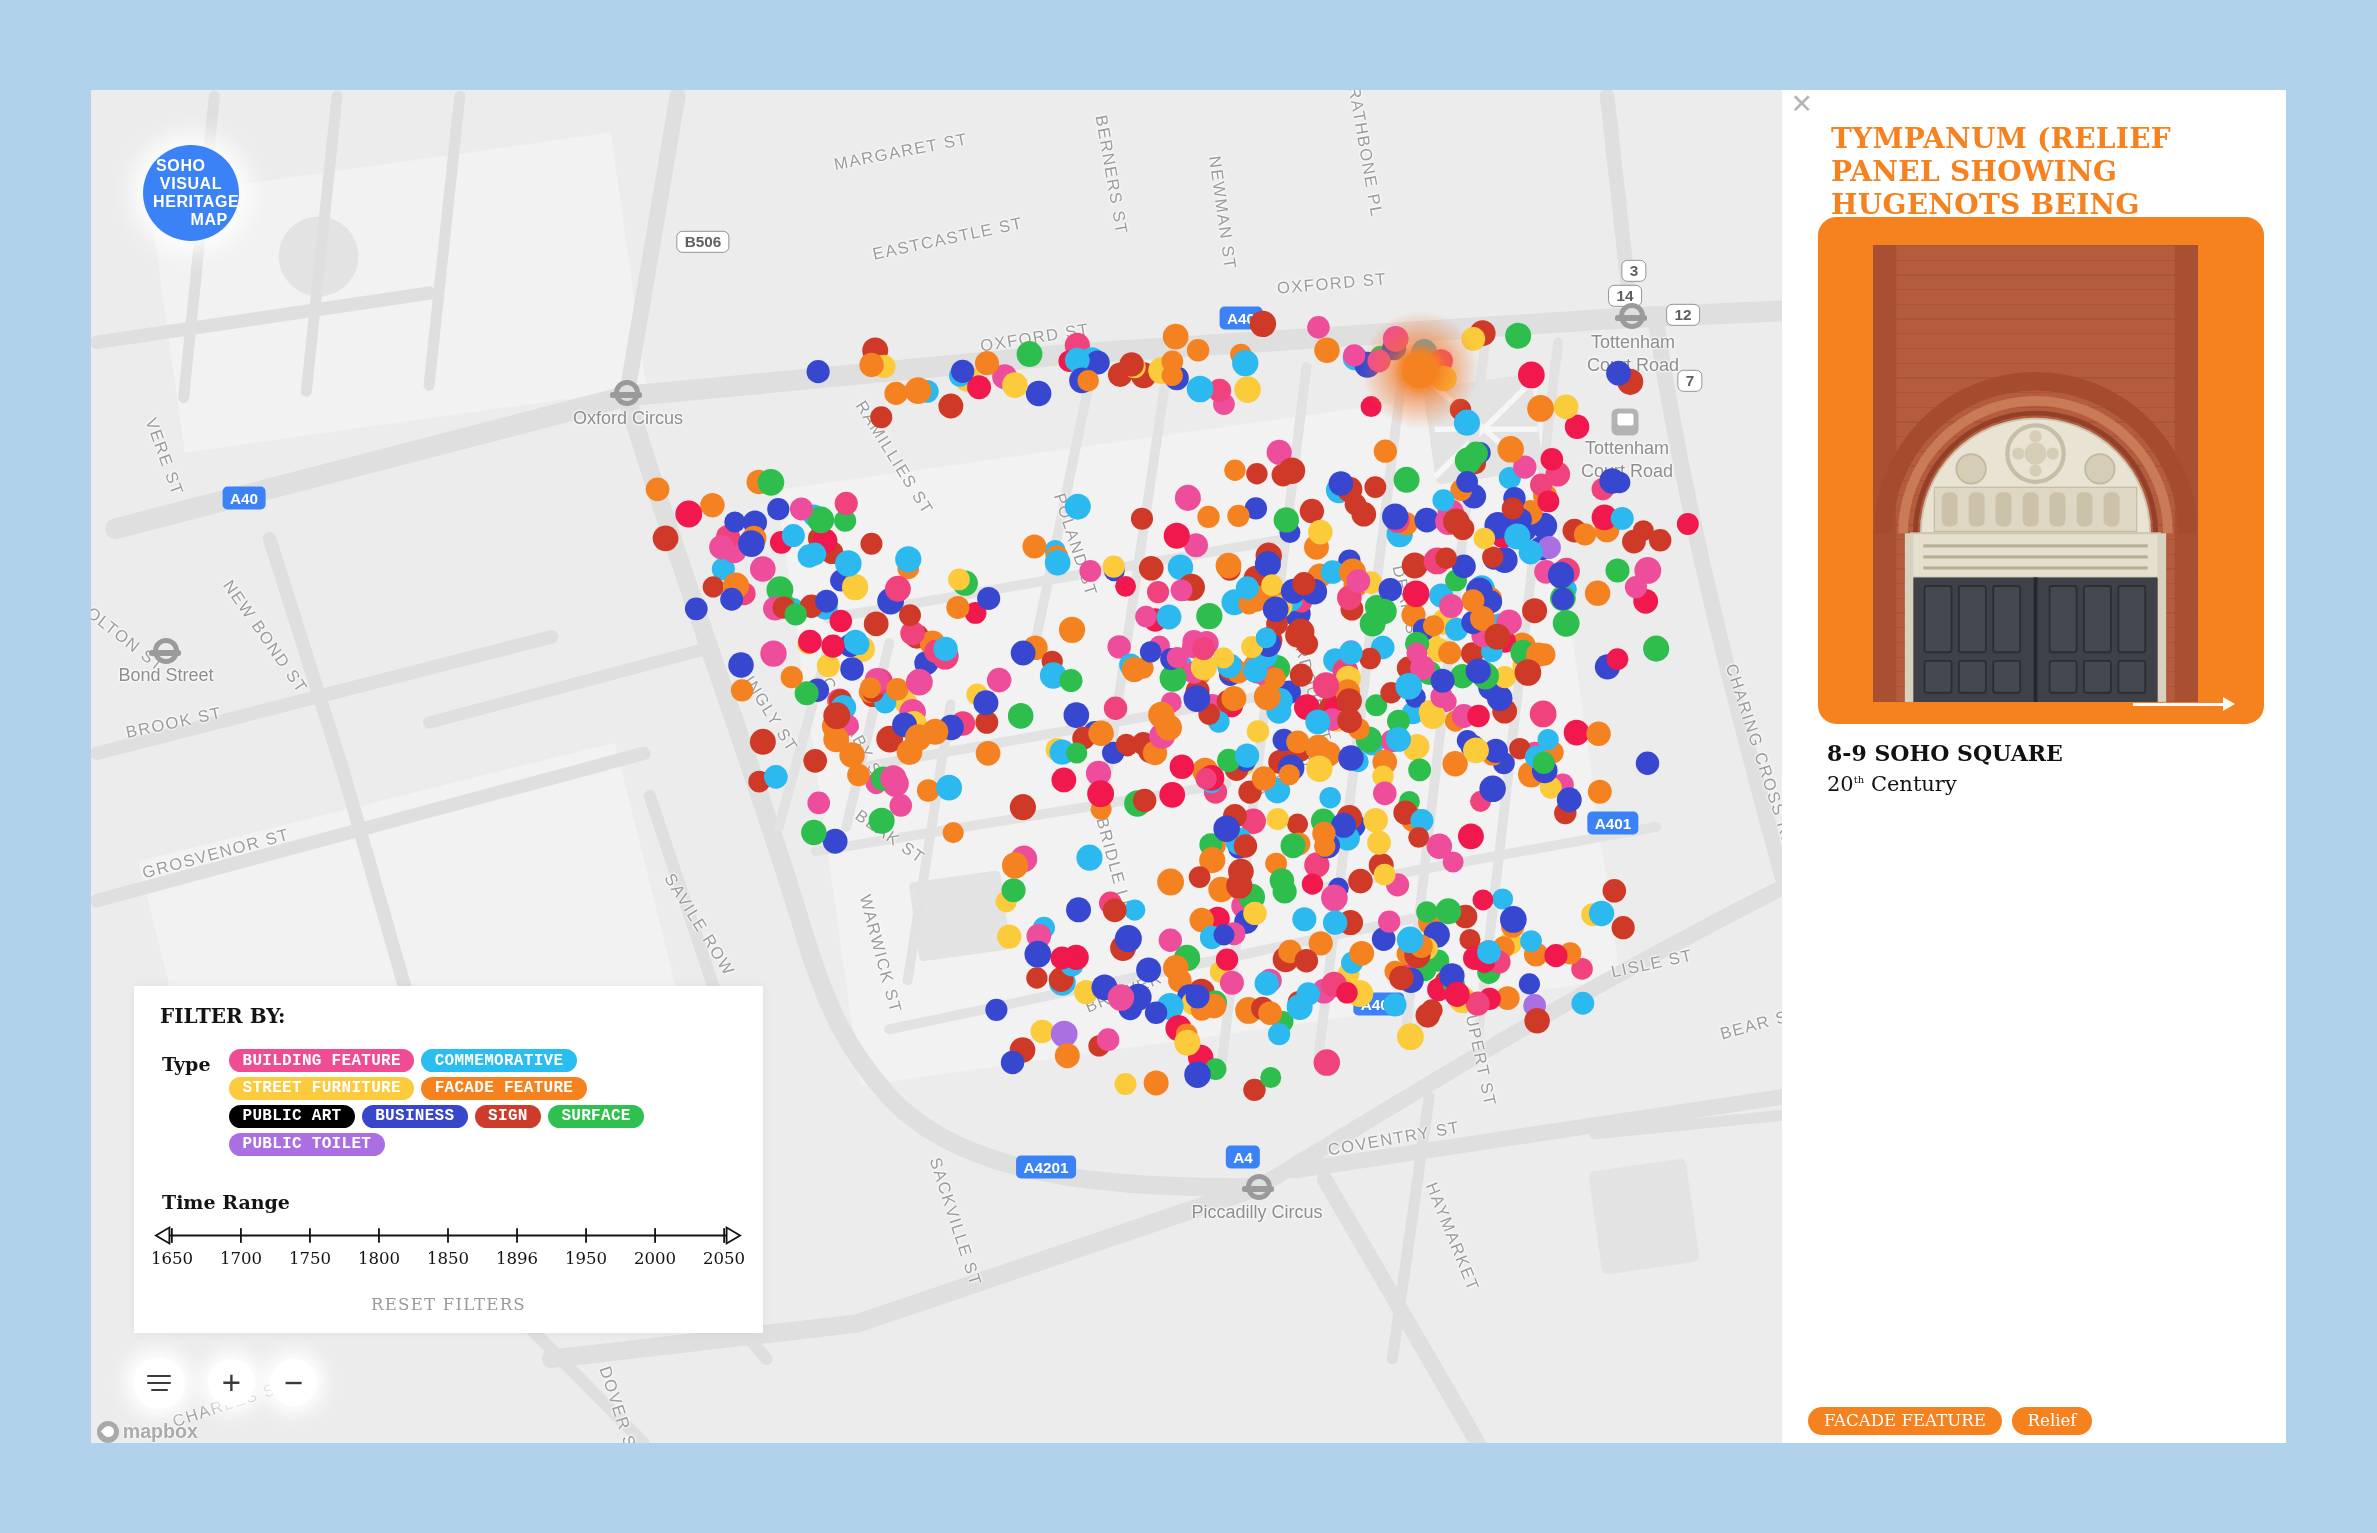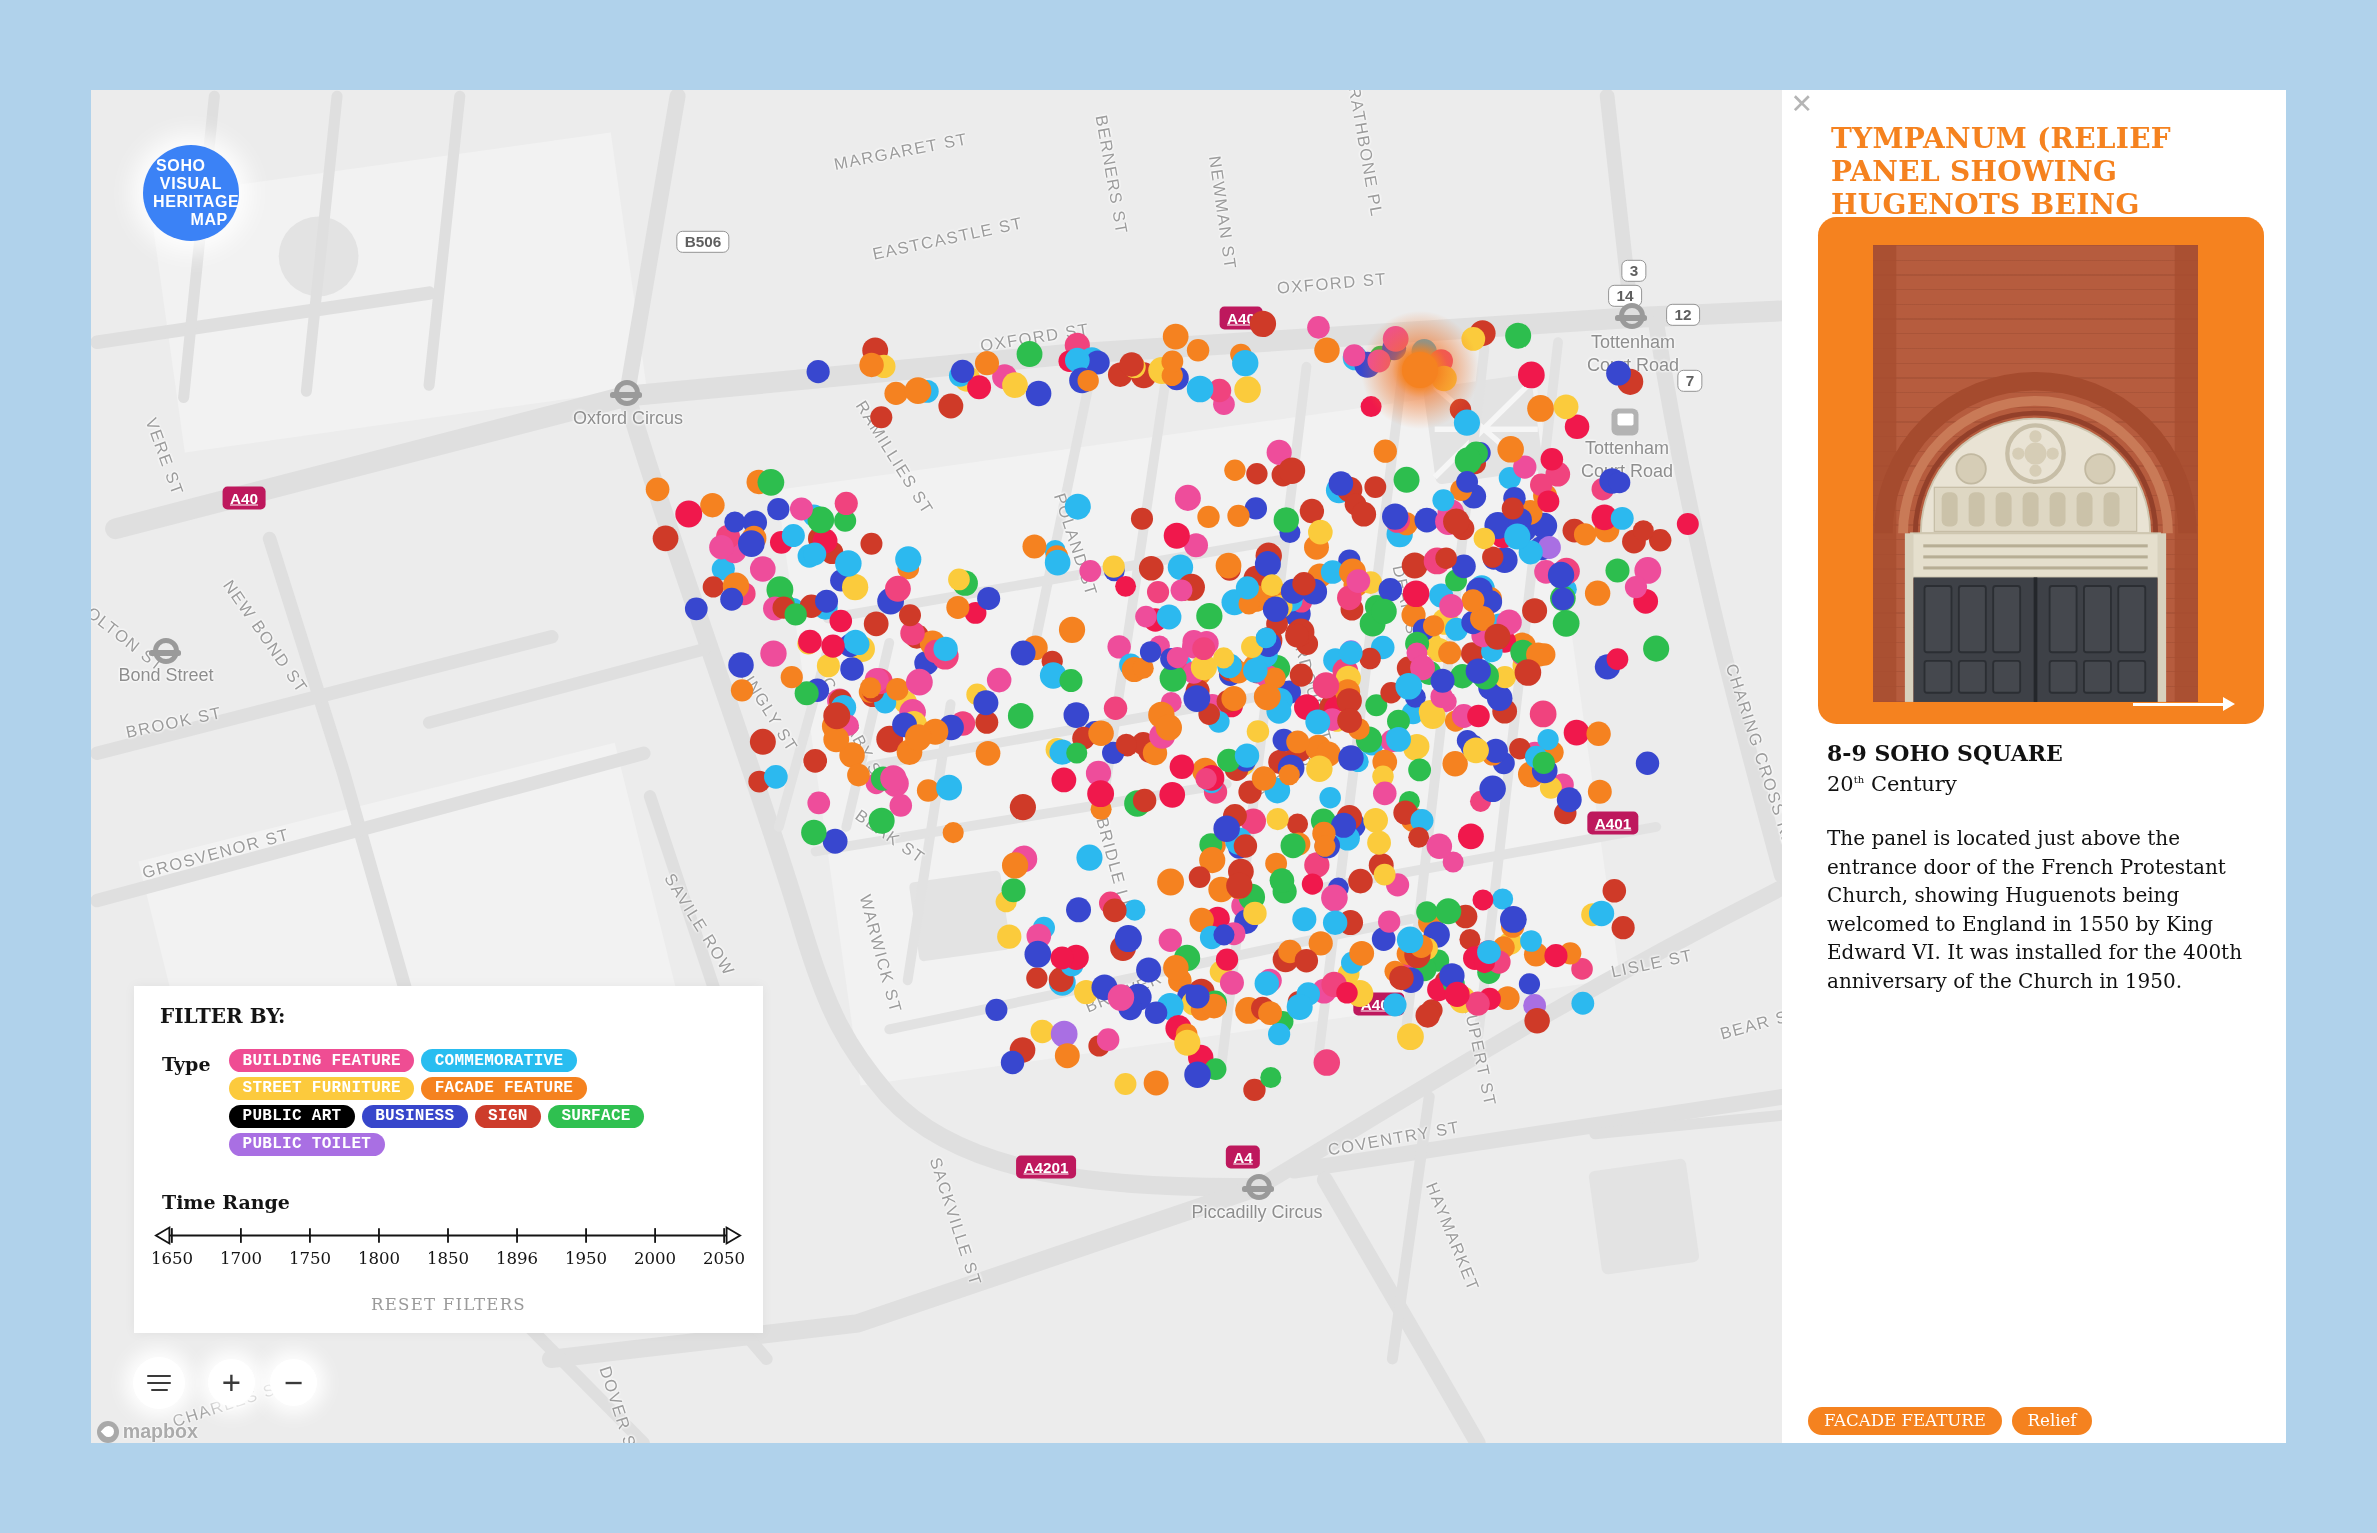--- a/index.html
+++ b/index.html
@@ -10,21 +10,21 @@
   
   .map{position:absolute;left:0;top:0;width:1691px;height:1353px;background:#ececec;overflow:hidden;}
   .map svg.base{position:absolute;left:0;top:0;}
   .labels-layer,.dots-wrap{position:absolute;left:0;top:0;width:100%;height:100%;}
   .map-label{position:absolute;font-family:"Liberation Sans",sans-serif;font-size:16.6px;font-weight:500;
     color:#9c9c9c;letter-spacing:1.5px;white-space:nowrap;
     text-shadow:0 0 3.1px #fff,0 0 3.1px #fff,0 0 2.5px #fff;}
   .shield{position:absolute;transform:translate(-50%,-50%);font-family:"Liberation Sans",sans-serif;
     font-weight:700;font-size:15.3px;white-space:nowrap;}
   .shield.o{background:#fff;color:#5f5f5f;border:1.8px solid #949494;border-radius:6.1px;padding:1.2px 7.4px;}
-  .shield.f{background:#be185d;color:#fff;border-radius:4.9px;padding:2.5px 7.4px;text-decoration:underline;}
+  .shield.f{background:#3b82f6;color:#fff;border-radius:4.9px;padding:2.5px 7.4px;}
   .station{position:absolute;transform:translate(-50%,-50%);}
   .roundel{width:26px;height:26px;border:5.5px solid #9a9a9a;border-radius:50%;box-sizing:border-box;position:relative;}
   .roundel:after{content:"";position:absolute;left:-8.6px;top:7.4px;width:32px;height:6.1px;background:#9a9a9a;border-radius:2.5px;}
   .railicon{width:27px;height:27px;background:#b3b3b3;border-radius:6.1px;position:relative;}
   .railicon:after{content:"";position:absolute;left:5.5px;top:4.9px;width:16px;height:12.3px;
     background:#fff;box-shadow:0 16px 0 -8.6px #fff;border-radius:1.8px;}
   .station-label{position:absolute;transform:translate(-50%,0);font-family:"Liberation Sans",sans-serif;
     font-size:18px;color:#8e8e8e;font-weight:500;text-align:center;white-space:pre-line;line-height:1.3;
     text-shadow:0 0 3.1px #fff,0 0 3.1px #fff,0 0 2.5px #fff;}
   .dots-wrap svg{position:absolute;left:0;top:0;}
@@ -1149,21 +1149,20 @@
                 <rect x="400" y="678" width="44" height="52" rx="4"></rect>
             </g>
           </svg>
         </div>
         <div class="dp-arrow"></div>
       </div>
 
       <div class="dp-text">
         <p class="dp-address">8-9 SOHO SQUARE</p>
         <p class="dp-century"><span>20</span><sup>th</sup><span> Century</span></p>
-        <p class="dp-desc">The panel is located just above the entrance door of the French Protestant Church, showing Huguenots being welcomed to England in 1550 by King Edward VI. It was installed for the 400th anniversary of the Church in 1950.</p>
       </div>
 
       <div class="dp-tags" id="dp-tags">
           <div class="dp-tag">FACADE FEATURE</div>
           <div class="dp-tag">Relief</div>
         </div>
     </div>
 
   </div>
 </div>

